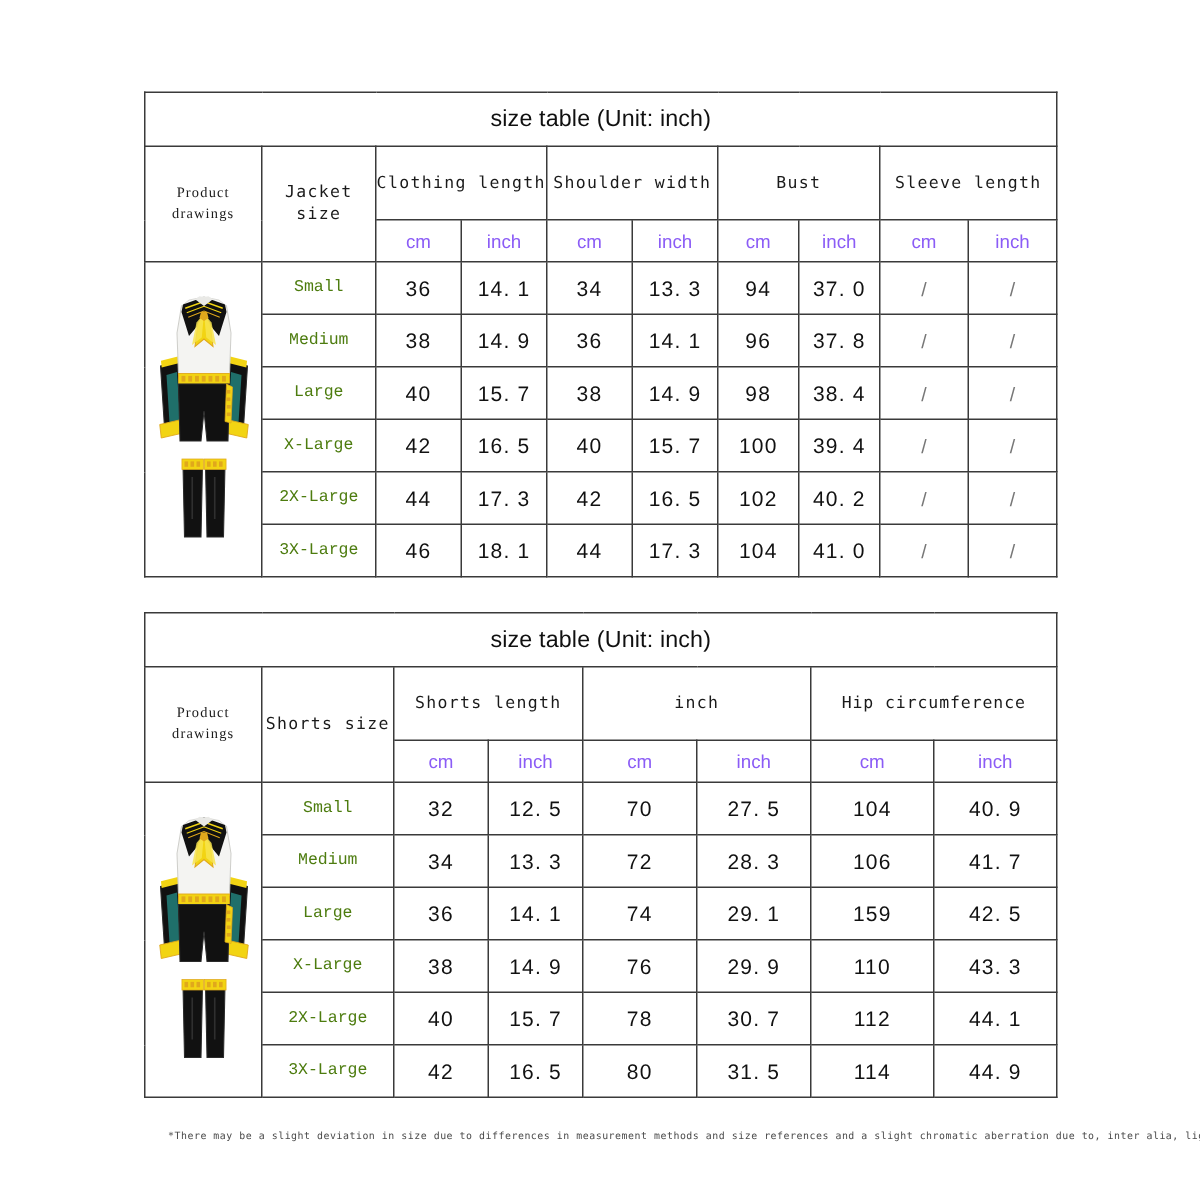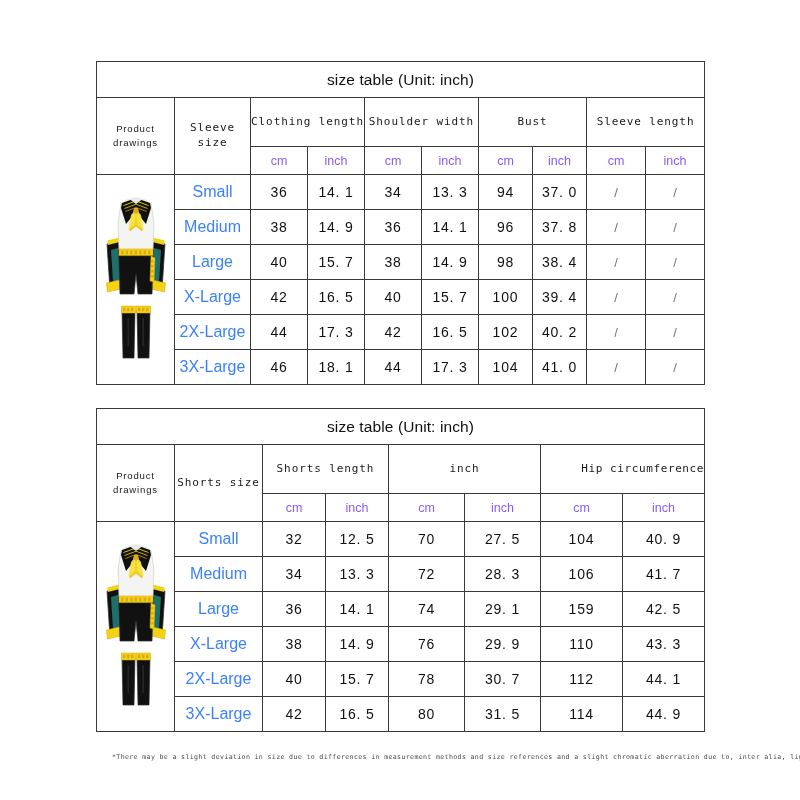--- a/index.html
+++ b/index.html
@@ -51,50 +51,49 @@
   .grp-head {
     font-family: "DejaVu Sans Mono", monospace;
     font-size: 11px;
     letter-spacing: 0.9px;
     color: #1a1a1a;
     height: 48px;
     line-height: 1.35;
   }
   .grp-head.tight {
     letter-spacing: 0.6px;
-    text-align: right;
   }
 
   
   .unit-cell {
     font-family: "Liberation Sans", sans-serif;
     font-size: 12.5px;
     height: 27px;
     color: #8b5cf6;
   }
 
   
   .prod-cell {
-    font-family: Liberation Sans, sans-serif;
+    font-family: Liberation Serif, serif;
     font-size: 9.6px;
     letter-spacing: 0.8px;
     line-height: 1.5;
     color: #1a1a1a;
   }
   .drawing-cell {
     padding: 4px 2px;
   }
 
   
   .size-name {
-    font-family: Liberation Sans, sans-serif;
-    font-size: 16px;
+    font-family: Liberation Mono, monospace;
+    font-size: 11px;
     text-align: left;
     padding-left: 12px;
-    color: #3b82f6;
+    color: #4d7c0f;
   }
   .num {
     font-family: "Liberation Sans", sans-serif;
     font-size: 14px;
     color: #111;
     letter-spacing: 0.8px;
   }
   .slash {
     font-family: "Liberation Sans", sans-serif;
     font-size: 13px;
@@ -142,21 +141,21 @@
         <col style="width:54px">
       <col style="width:59px">
         <col style="width:59px">
     </colgroup>
     <tbody>
       <tr>
         <td class="tbl-title" colspan="10">size table  (Unit: inch)</td>
       </tr>
       <tr>
         <td class="prod-cell" rowspan="2">Product<br>drawings</td>
-        <td class="grp-head" rowspan="2">Sleeve size</td>
+        <td class="grp-head" rowspan="2">Jacket size</td>
         <td class="grp-head" colspan="2">Clothing length</td>
         <td class="grp-head" colspan="2">Shoulder width</td>
         <td class="grp-head" colspan="2">Bust</td>
         <td class="grp-head" colspan="2">Sleeve length</td>
       </tr>
       <tr>
         <td class="unit-cell">cm</td>
         <td class="unit-cell">inch</td>
         <td class="unit-cell">cm</td>
         <td class="unit-cell">inch</td>

